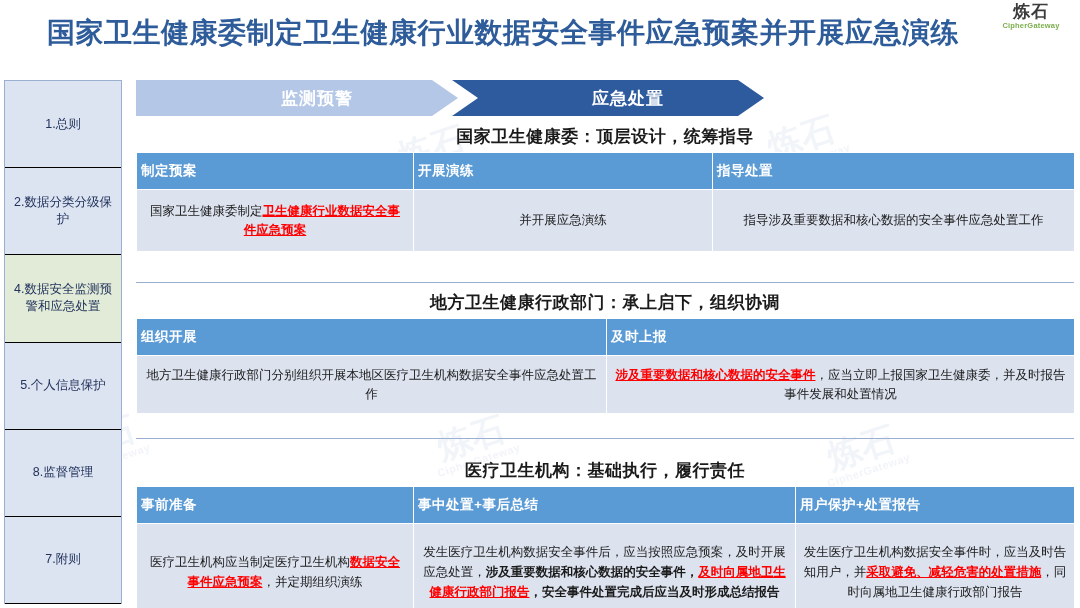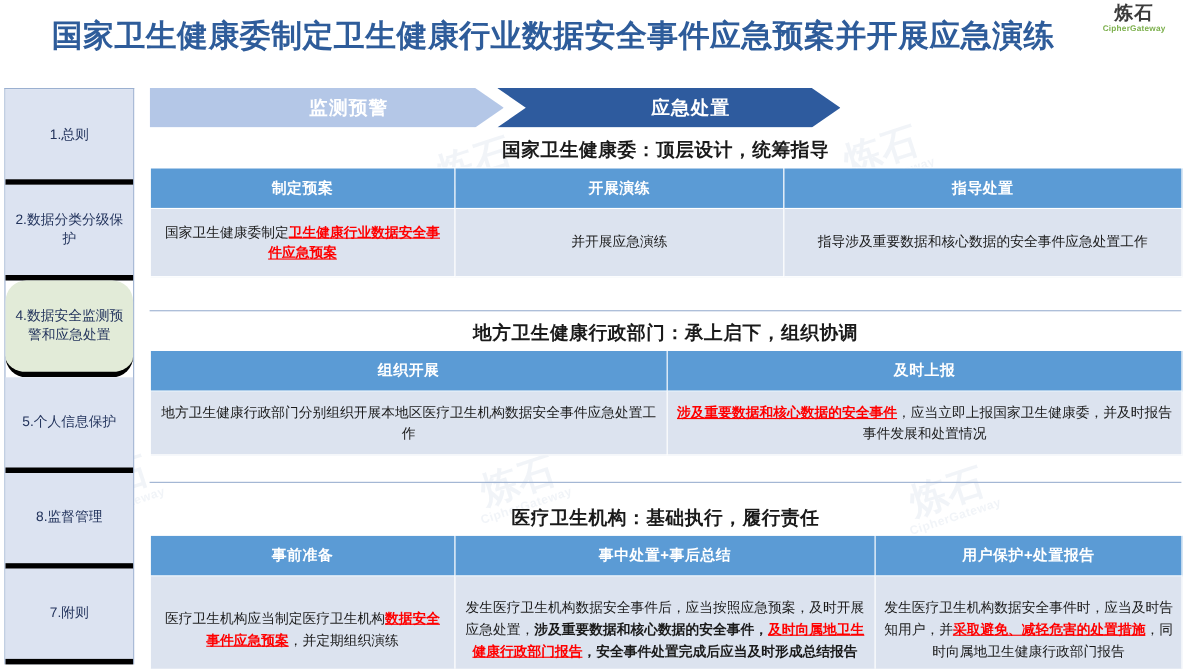--- a/index.html
+++ b/index.html
@@ -63,29 +63,29 @@
   #sidebar {
     position: absolute; left: 4px; top: 80px;
     width: 118px; height: 524px;
     border: 1px solid #9BB0D0;
     border-bottom: none;
     display: flex; flex-direction: column;
   }
   .side-item {
     flex: 1 1 0;
     background: #DCE3F1;
-    border-bottom: 5px solid #000000;
+    border-bottom: 1px solid #000000;
     display: flex; align-items: center; justify-content: center;
     text-align: center;
     color: #22335C;
     font-size: 12.5px;
     line-height: 17px;
     padding: 2px 4px;
   }
-  .side-item.active { background: #E2EBD8; border-radius: 19px; }
+  .side-item.active { background: #E2EBD8; }
 
   
   #process {
     position: absolute; left: 136px; top: 80px;
     width: 938px; height: 36px;
     display: flex;
   }
   .chev {
     position: relative;
     height: 36px;
@@ -117,21 +117,22 @@
   }
   .tbl { width: 938px; border-collapse: collapse; table-layout: fixed; }
   .tbl th {
     background: #5B9BD5;
     color: #ffffff;
     font-size: 13.5px;
     font-weight: 700;
     letter-spacing: 0.5px;
     border: 1px solid #ffffff;
     padding: 9px 4px;
-    text-align: center;
+    text-align: left;
+    font-family: Liberation Mono, monospace;
   }
   .tbl td {
     background: #DCE3EF;
     color: #1a1a1a;
     font-size: 12.5px;
     line-height: 19px;
     border: 1px solid #ffffff;
     padding: 8px 7px;
     text-align: center;
     vertical-align: middle;

